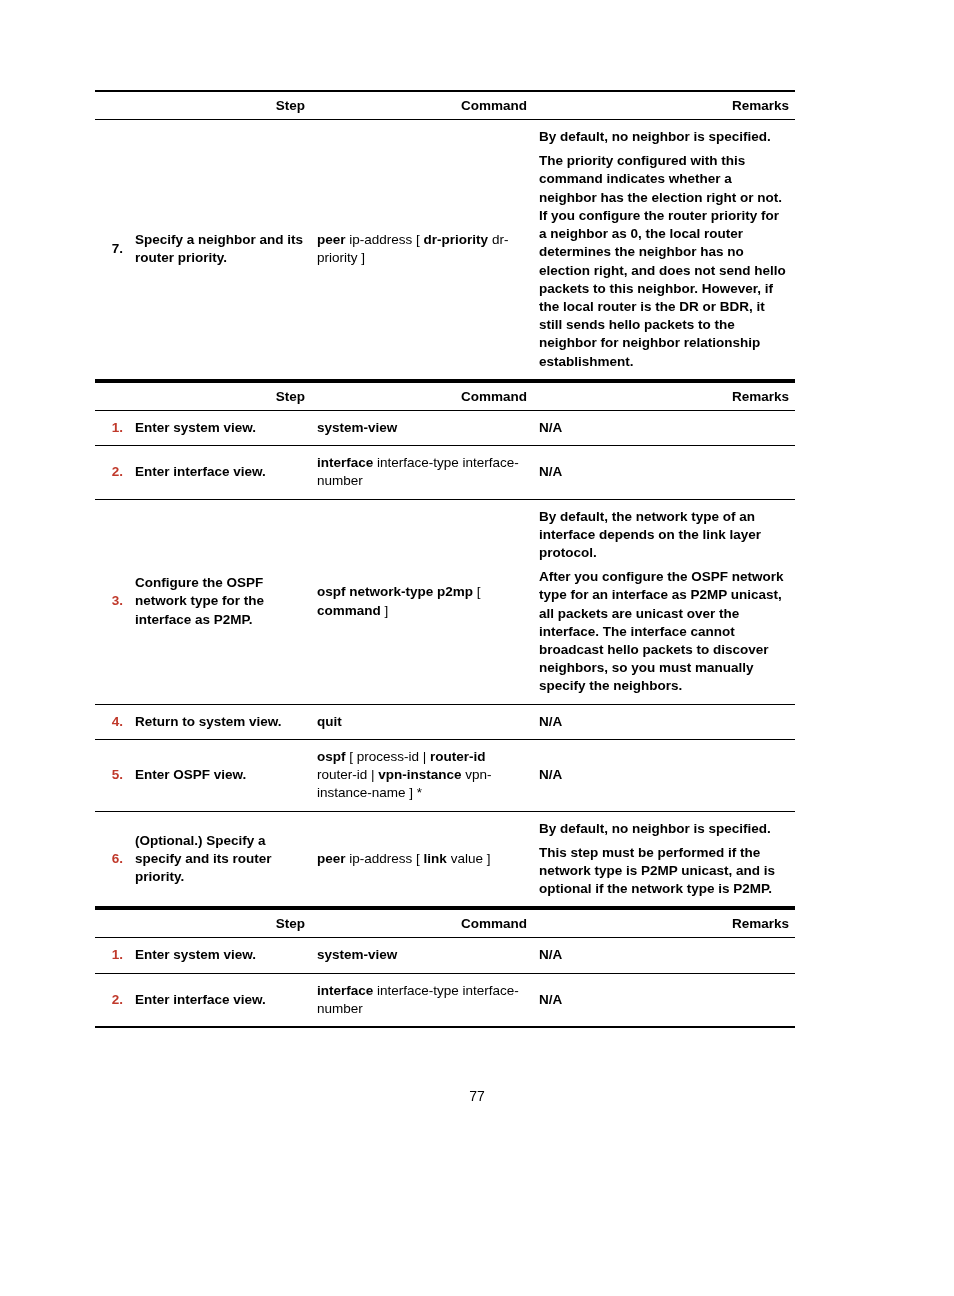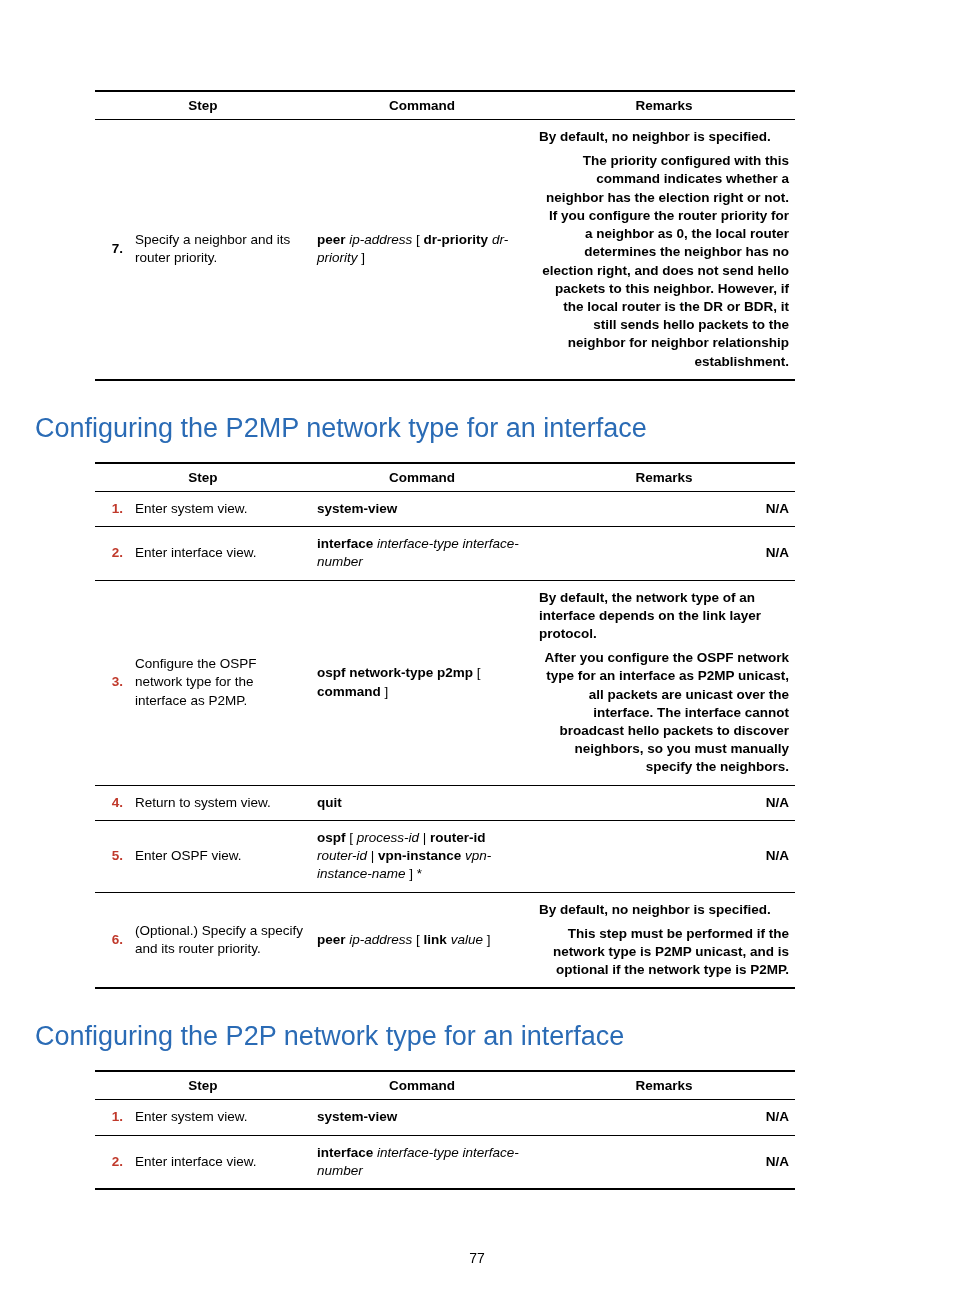--- a/index.html
+++ b/index.html
@@ -24,21 +24,21 @@
     width: 700px;
     border-collapse: collapse;
     font-size: 13.5px;
     margin-left: 0;
   }
   table.cfg thead tr {
     border-top: 2px solid #000;
     border-bottom: 1.5px solid #000;
   }
   table.cfg th {
-    text-align: center;
+    text-align: right;
     font-weight: bold;
     padding: 6px 6px;
     vertical-align: bottom;
   }
   table.cfg tbody tr {
     border-bottom: 1px solid #000;
   }
   table.cfg tbody tr:last-child {
     border-bottom: 2px solid #000;
   }
@@ -48,27 +48,27 @@
     line-height: 1.35;
   }
   .stepnum {
     width: 22px;
     text-align: right;
     padding-right: 2px;
     vertical-align: middle;
     font-weight: bold;
   }
   .stepnum.red { color: #c0392b; }
-  .stepdesc { width: 170px; }
+  .stepdesc { width: 170px; font-weight: bold; }
   .cmd { width: 210px; }
   .remarks { width: 250px; font-weight: bold; }
   .cmd .b { font-weight: bold; text-align: center; }
-  .cmd .i { font-style: italic; }
+  .cmd .i { }
   .remarks p { margin: 0 0 6px 0; }
-  .remarks p:last-child { margin-bottom: 0; text-align: right; }
+  .remarks p:last-child { margin-bottom: 0; }
   .pgnum {
     text-align: center;
     font-size: 14px;
     margin-top: 60px;
   }
   th.stepcol { padding-left: 10px; }
 </style>
 </head>
 <body>
 
@@ -88,21 +88,20 @@
           <td class="stepdesc">Specify a neighbor and its router priority.</td>
           <td class="cmd"><span class="b">peer</span><span> </span><span class="i">ip-address</span><span> [ </span><span class="b">dr-priority</span><span> </span><span class="i">dr-priority</span><span> ]</span></td>
           <td class="remarks">
             <p>By default, no neighbor is specified.</p>
             <p>The priority configured with this command indicates whether a neighbor has the election right or not. If you configure the router priority for a neighbor as 0, the local router determines the neighbor has no election right, and does not send hello packets to this neighbor. However, if the local router is the DR or BDR, it still sends hello packets to the neighbor for neighbor relationship establishment.</p>
           </td>
         </tr>
       </tbody>
   </table>
 
-  <h2 class="section">Configuring the P2MP network type for an interface</h2>
   <table class="cfg">
     <thead>
       <tr>
         <th class="stepcol" colspan="2">Step</th>
         <th>Command</th>
         <th>Remarks</th>
       </tr>
     </thead>
     <tbody>
         <tr>
@@ -151,21 +150,20 @@
           <td class="stepdesc">(Optional.) Specify a specify and its router priority.</td>
           <td class="cmd"><span class="b">peer</span><span> </span><span class="i">ip-address</span><span> [ </span><span class="b">link</span><span> </span><span class="i">value</span><span> ]</span></td>
           <td class="remarks">
             <p>By default, no neighbor is specified.</p>
             <p>This step must be performed if the network type is P2MP unicast, and is optional if the network type is P2MP.</p>
           </td>
         </tr>
       </tbody>
   </table>
 
-  <h2 class="section">Configuring the P2P network type for an interface</h2>
   <table class="cfg">
     <thead>
       <tr>
         <th class="stepcol" colspan="2">Step</th>
         <th>Command</th>
         <th>Remarks</th>
       </tr>
     </thead>
     <tbody>
         <tr>

